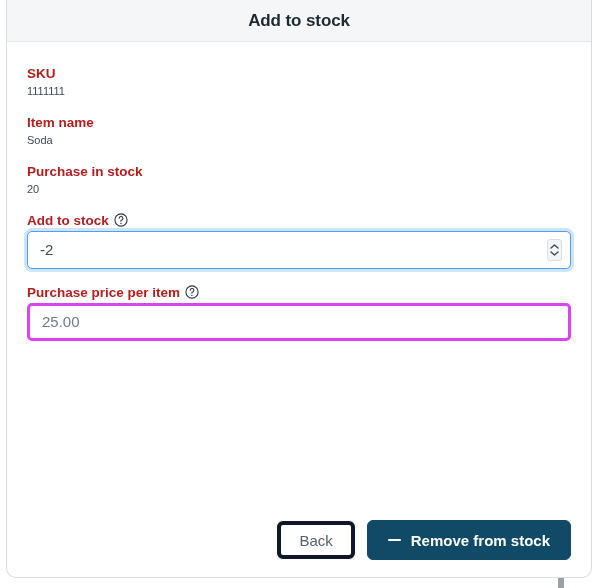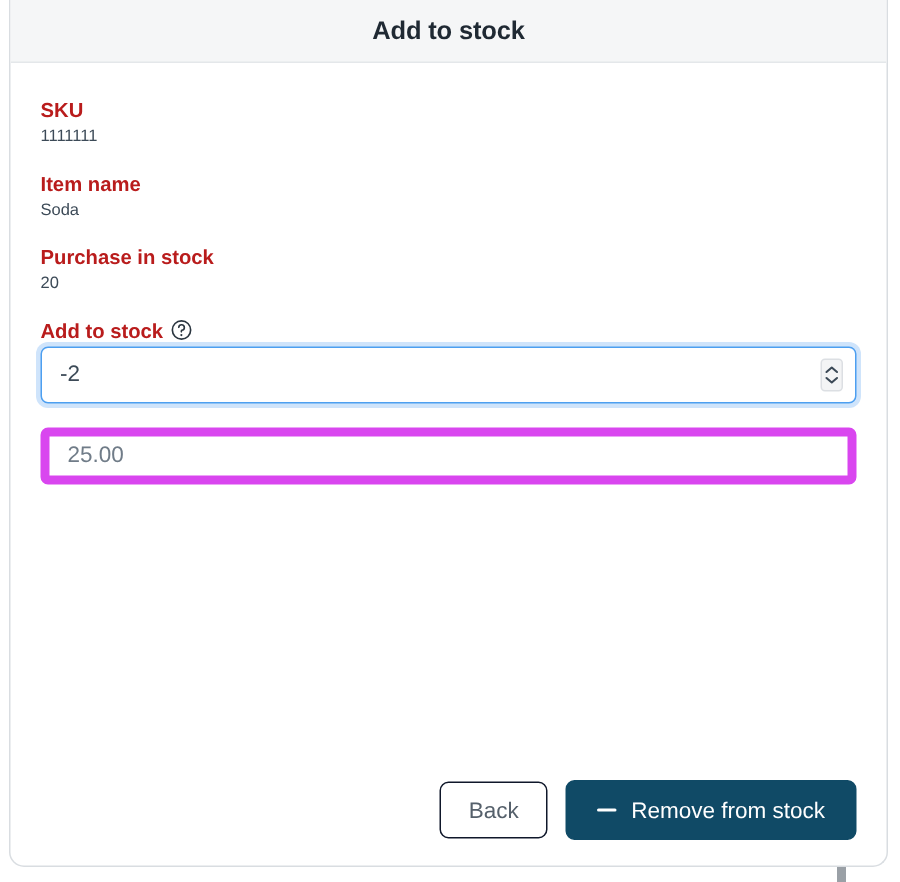--- a/index.html
+++ b/index.html
@@ -98,21 +98,21 @@
     height: 14px;
     position: relative;
     top: 0px;
   }
   .help-icon svg { display: block; }
 
   .input {
     width: 100%;
     height: 38px;
     box-sizing: border-box;
-    border: 6px solid #d946ef;
+    border: 3px solid #d946ef;
     border-radius: 5px;
     background: #ffffff;
     padding: 0 12px;
     font-size: 15px;
     font-family: "Liberation Sans", sans-serif;
     color: #3c4a57;
     outline: none;
   }
   .input::placeholder { color: #707c88; opacity: 1; }
 
@@ -164,33 +164,33 @@
     border-radius: 6px;
     display: inline-flex;
     align-items: center;
     justify-content: center;
   }
 
   .btn-secondary {
     height: 38px;
     padding: 0 18px;
     background: #ffffff;
-    border: 1px solid #0f172a;
+    border: 4px solid #0f172a;
     color: #55606b;
     font-size: 15px;
   }
 
   .btn-primary {
     height: 40px;
     padding: 0 20px;
     background: #104a66;
     border: 1px solid #104a66;
     color: #ffffff;
     font-size: 15px;
-    font-weight: normal;
+    font-weight: bold;
     gap: 10px;
   }
 
   .minus-icon {
     display: inline-block;
     width: 13px;
     height: 2.5px;
     background: #ffffff;
     border-radius: 1px;
   }
@@ -245,20 +245,30 @@
               <path d="M1 4 L4.5 1 L8 4" fill="none" stroke="#3c4a57" stroke-width="1.4" stroke-linecap="round" stroke-linejoin="round"></path>
             </svg>
             <svg width="9" height="5" viewBox="0 0 9 5">
               <path d="M1 1 L4.5 4 L8 1" fill="none" stroke="#3c4a57" stroke-width="1.4" stroke-linecap="round" stroke-linejoin="round"></path>
             </svg>
           </span>
         </div>
       </div>
 
       <div class="field-block label-gap">
+        <div class="field-label">
+          <span>Purchase price per item</span>
+          <span class="help-icon">
+            <svg width="14" height="14" viewBox="0 0 14 14">
+              <circle cx="7" cy="7" r="6.1" fill="none" stroke="#2b3640" stroke-width="1.1"></circle>
+              <path d="M5.2 5.2a1.85 1.85 0 1 1 2.0 2.0c-0.35 0.2 -0.3 0.55 -0.3 1.0" fill="none" stroke="#2b3640" stroke-width="1.1" stroke-linecap="round"></path>
+              <circle cx="6.9" cy="10.4" r="0.72" fill="#2b3640"></circle>
+            </svg>
+          </span>
+        </div>
         <div class="input-wrap">
           <input class="input" type="text" placeholder="25.00" style="">
         </div>
       </div>
 
 
     </div>
 
     <div class="footer">
       <button class="btn btn-secondary">Back</button>

